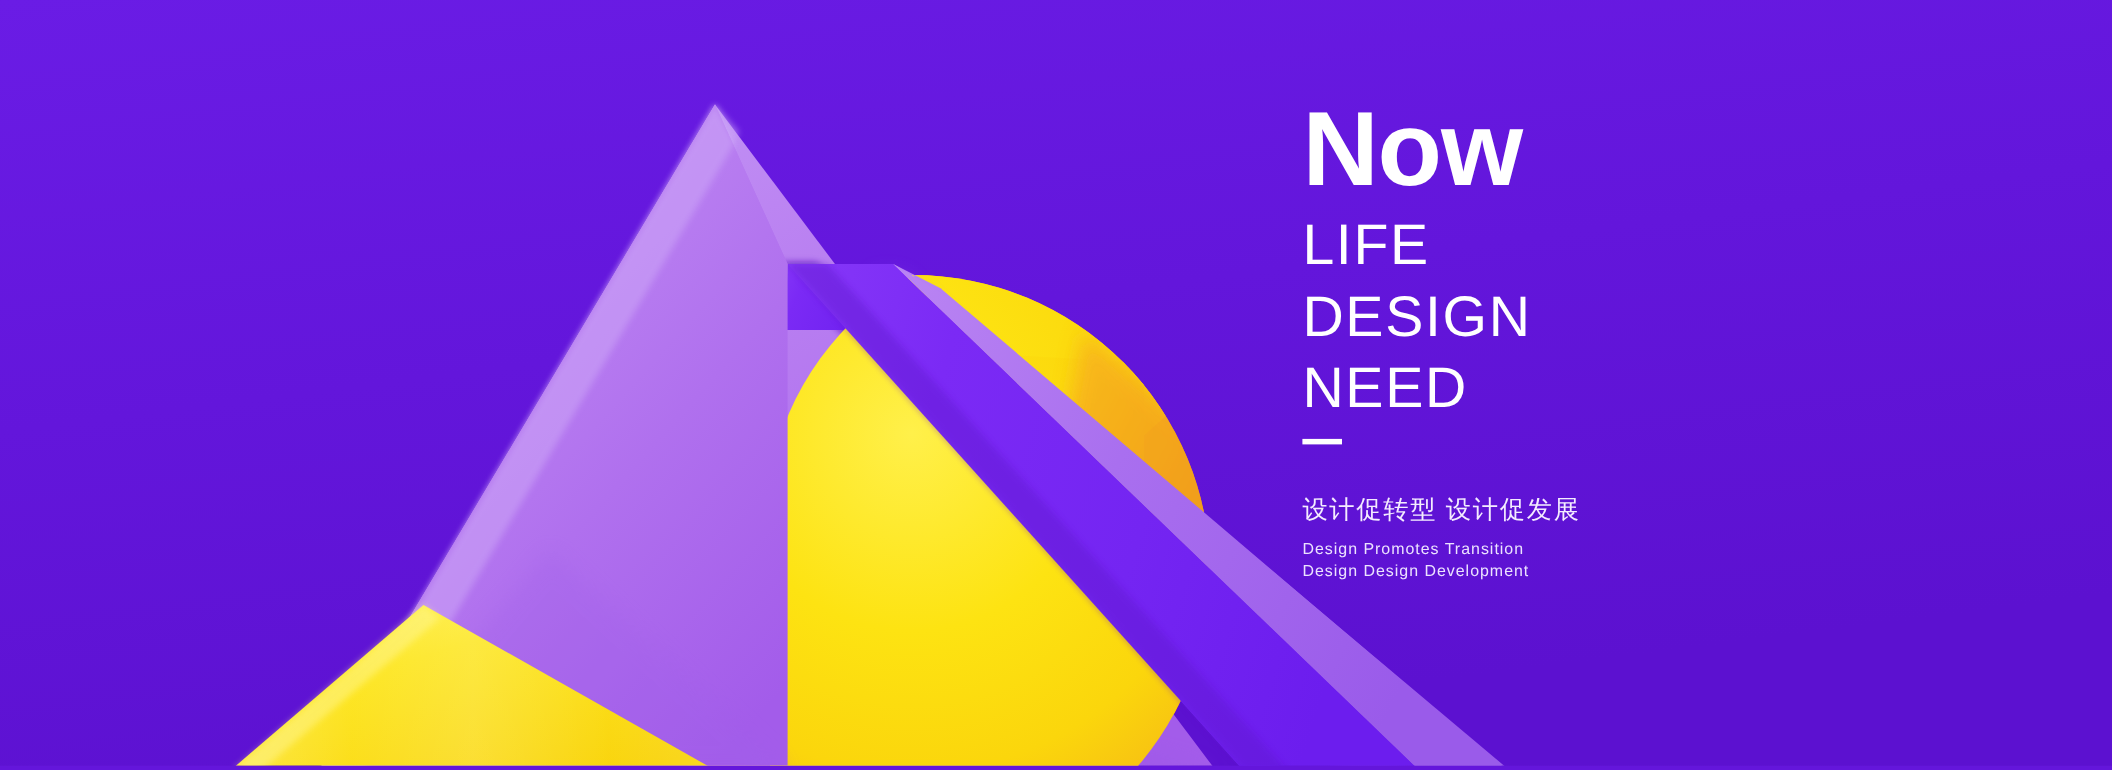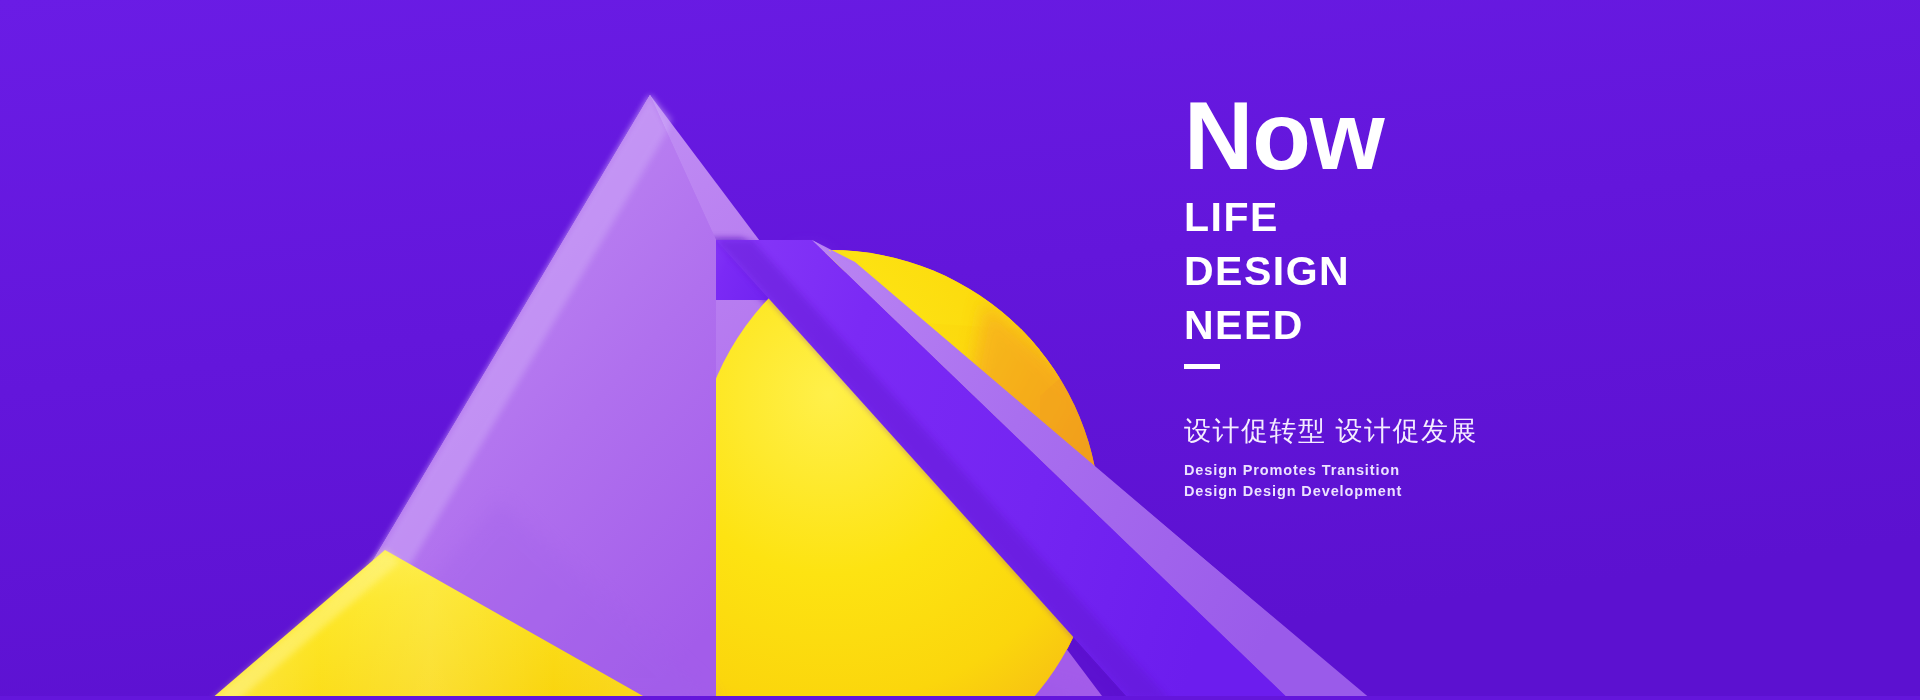--- a/index.html
+++ b/index.html
@@ -32,49 +32,49 @@
   .now{
     font-size:96px;
     line-height:0.92;
     font-weight:700;
     letter-spacing:-1px;
     color:#fff;
     margin-bottom:16px;
     display:block;
   }
   .big{
-    font-size:41px;
+    font-size:52px;
     line-height:1.04;
-    font-weight:700;
+    font-weight:400;
     letter-spacing:1.5px;
     color:#fff;
     display:block;
     margin-bottom:11px;
   }
   .rule{
     width:36px; height:5px;
     background:#fff;
     margin-top:18px;
     margin-bottom:44px;
   }
   .cn{
-    font-size:27px;
+    font-size:23px;
     letter-spacing:1.5px;
     color:#f4ecff;
     display:block;
     margin-bottom:11px;
     font-weight:400;
   }
   .en{
     font-size:14.5px;
     letter-spacing:0.9px;
     line-height:1.42;
     color:#ece2ff;
     display:block;
-    font-weight:700;
+    font-weight:400;
   }
 </style>
 </head>
 <body>
 
 <div id="banner">
 
   <div id="artwork">
     <svg viewBox="0 0 1920 700" xmlns="http://www.w3.org/2000/svg" aria-hidden="true">
       <defs>

